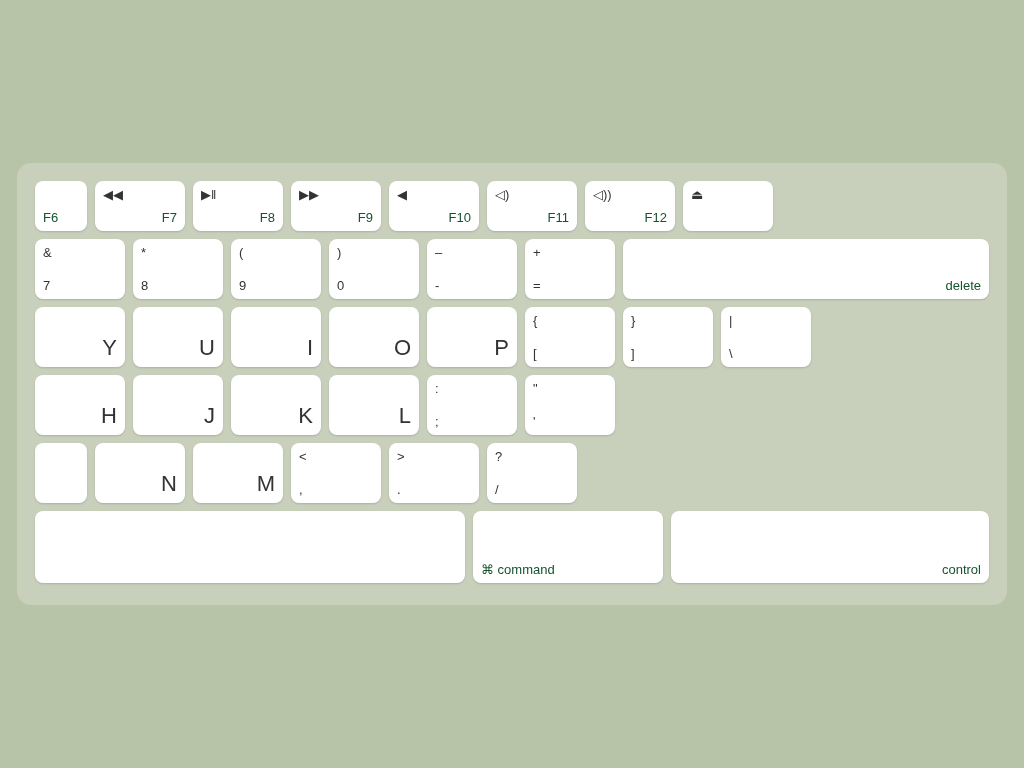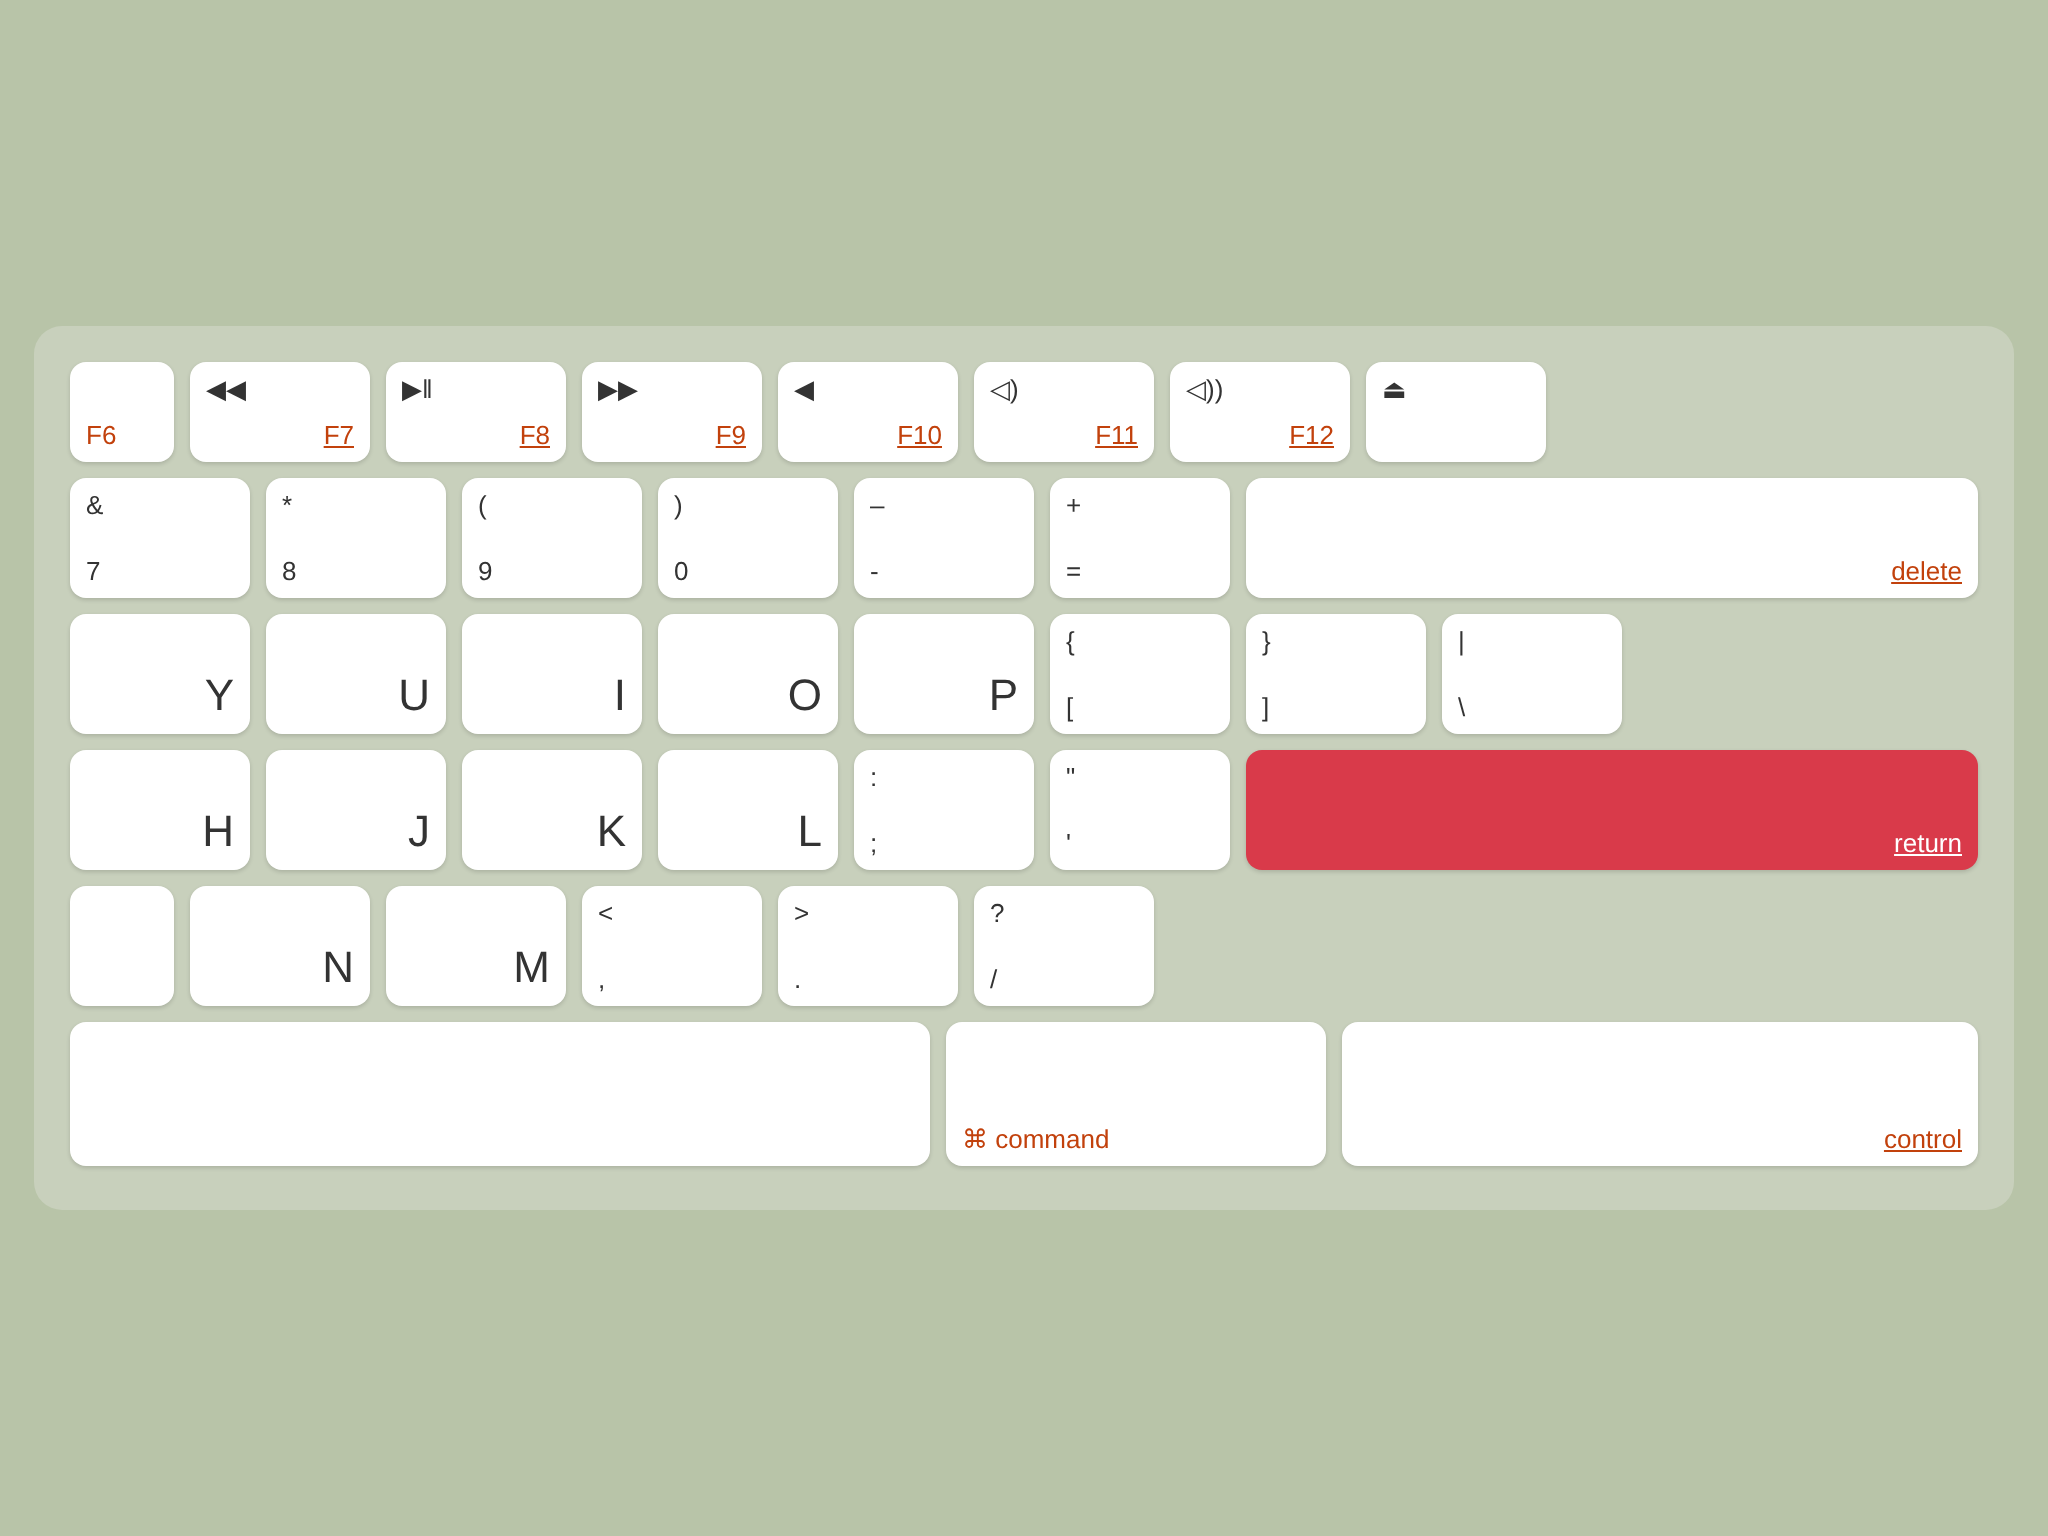--- a/index.html
+++ b/index.html
@@ -65,32 +65,31 @@
       bottom: 6px;
       left: 8px;
       font-size: 13px;
     }
 
     .key .bottom-right {
       position: absolute;
       bottom: 6px;
       right: 8px;
       font-size: 13px;
-      text-decoration: underline;
     }
 
     .key .center {
       font-size: 22px;
       font-weight: 300;
       color: #333;
     }
 
     .key .label {
       font-size: 13px;
-      color: #c2410c;
+      color: #14532d;
     }
 
     
     .row1 .key { min-height: 50px; }
     .key-f6 { width: 52px; }
     .key-f7 { width: 90px; }
     .key-f8 { width: 90px; }
     .key-f9 { width: 90px; }
     .key-f10 { width: 90px; }
     .key-f11 { width: 90px; }
@@ -261,23 +260,20 @@
       <span class="center">L</span>
     </div>
     <div class="key key-semicolon">
       <span class="top-left">:</span>
       <span class="bottom-left">;</span>
     </div>
     <div class="key key-quote">
       <span class="top-left">"</span>
       <span class="bottom-left">'</span>
     </div>
-    <div class="key key-return">
-      <span class="bottom-right label">return</span>
-    </div>
   </div>
 
   <div class="row row5">
     <div class="key key-shift-left">
     </div>
     <div class="key key-n">
       <span class="center">N</span>
     </div>
     <div class="key key-m">
       <span class="center">M</span>

